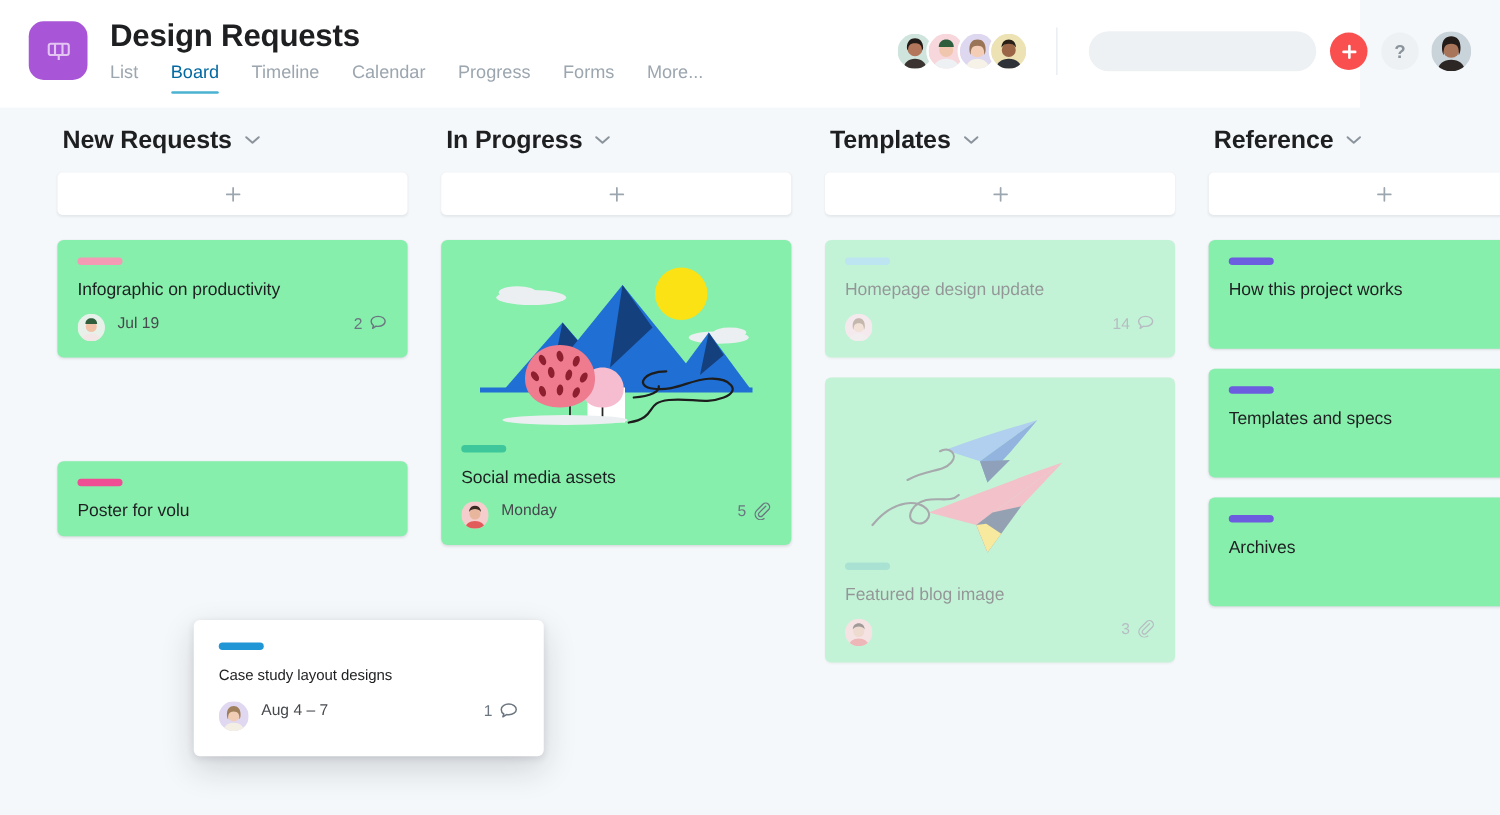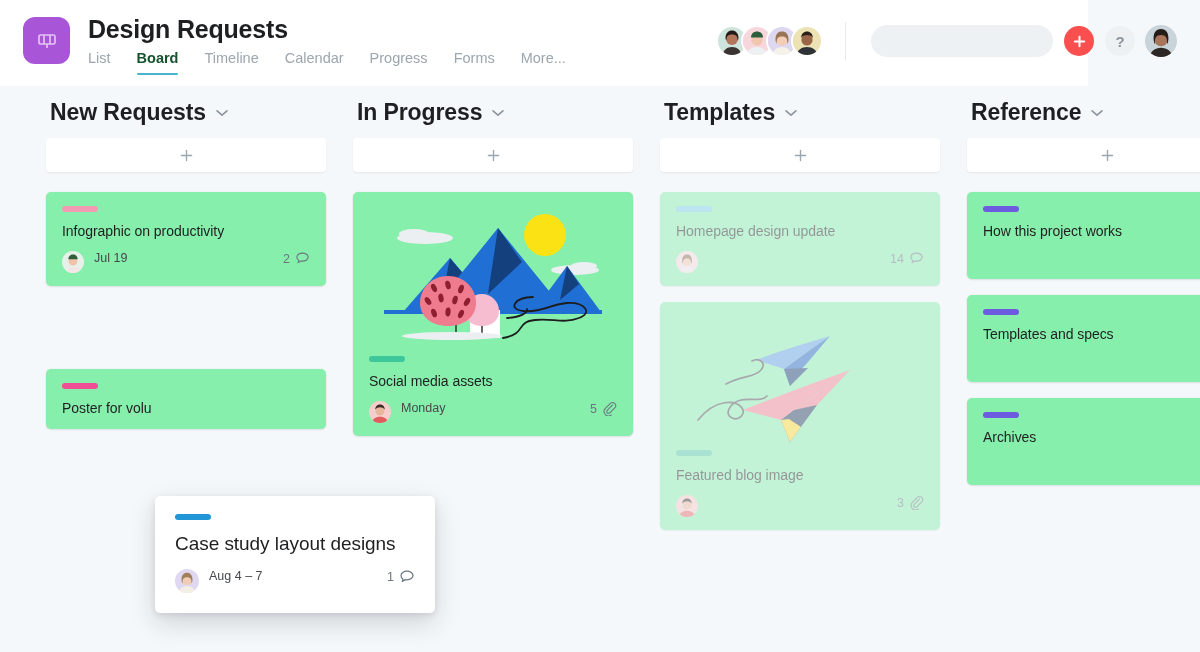--- a/index.html
+++ b/index.html
@@ -25,21 +25,21 @@
   .logo svg { display:block; }
   .title {
     position:absolute; left:88px; top:15px;
     font-size:25px; font-weight:700; color:#1e1f21; letter-spacing:-0.2px;
   }
   .tabs { position:absolute; left:88px; top:50px; display:flex; gap:26px; align-items:flex-end; }
   .tab {
     font-size:14.5px; color:#9ca6af; padding-bottom:9px;
     position:relative; cursor:pointer; white-space:nowrap;
   }
-  .tab.active { color:#14532d; font-weight:700; }
+  .tab.active { color:#0369a1; font-weight:400; }
   .tab.active::after{
     content:""; position:absolute; left:0; right:0; bottom:0; height:2.5px;
     background:#4ab3d1; border-radius:2px;
   }
 
   .avatars { position:absolute; left:716px; top:25px; display:flex; }
   .av { width:32px; height:32px; border-radius:50%; border:2px solid #fff; margin-left:-7px;
         overflow:hidden; position:relative; }
   .av:first-child { margin-left:0; }
   .av svg { display:block; }
@@ -69,21 +69,21 @@
     position:absolute; left:1145px; top:25px; width:32px; height:32px; border-radius:50%;
     overflow:hidden; cursor:pointer;
   }
 
   
   .board { position:absolute; left:0; top:86px; width:1200px; height:566px; background:#f5f8fa; }
   .col { position:absolute; top:0; width:280px; }
   .col-hd {
     display:flex; align-items:center; gap:10px; height:52px; padding-left:4px;
   }
-  .col-title { font-size:23px; font-weight:700; color:#1e1f21; letter-spacing:-0.1px; }
+  .col-title { font-size:20px; font-weight:700; color:#1e1f21; letter-spacing:-0.1px; }
   .chev { color:#8b949d; }
 
   .addrow {
     height:34px; background:#fff; border-radius:4px;
     display:flex; align-items:center; justify-content:center;
     box-shadow:0 1px 2px rgba(16,24,40,0.07); cursor:pointer;
   }
   .card {
     background:#86efac; border-radius:5px; margin-top:11px;
     box-shadow:0 1px 2px rgba(16,24,40,0.09), 0 0 0 0.5px rgba(16,24,40,0.03);
@@ -420,21 +420,21 @@
         <div class="card-title">Templates and specs</div>
       </div>
       <div class="card" style="margin-top:16px;padding-bottom:40px;">
         <div class="tag" style="background:#6b5ce0"></div>
         <div class="card-title">Archives</div>
       </div>
     </div>
 
     <div class="drag-card">
       <div class="tag" style="background:#2196d6"></div>
-      <div class="card-title" style="font-size:19px;margin-top:13px;">Case study layout designs</div>
+      <div class="card-title" style="font-size:12px;margin-top:13px;">Case study layout designs</div>
       <div class="card-foot" style="margin-top:14px;">
         <div class="c-av" style="width:24px;height:24px">
           <svg width="24" height="24" viewBox="0 0 28 28">
               <rect width="28" height="28" fill="#e0d8f0"></rect>
               <path d="M4.5 28c0-5 4.3-8 9.5-8s9.5 3 9.5 8z" fill="#f4efe4"></path>
               <circle cx="14" cy="13" r="5.8" fill="#f0cdb4"></circle>
               <path d="M7.6 12.5C7.6 7 10.3 4.4 14 4.4s6.4 2.6 6.4 8.1c0 2.1-.6 3.7-1.2 4.4.4-4.7-1-7.3-5.2-7.3s-5.6 2.6-5.2 7.3c-.6-.7-1.2-2.3-1.2-4.4z" fill="#a07f5c"></path>
             </svg>
         </div>
         <div class="c-date">Aug 4 – 7</div>

